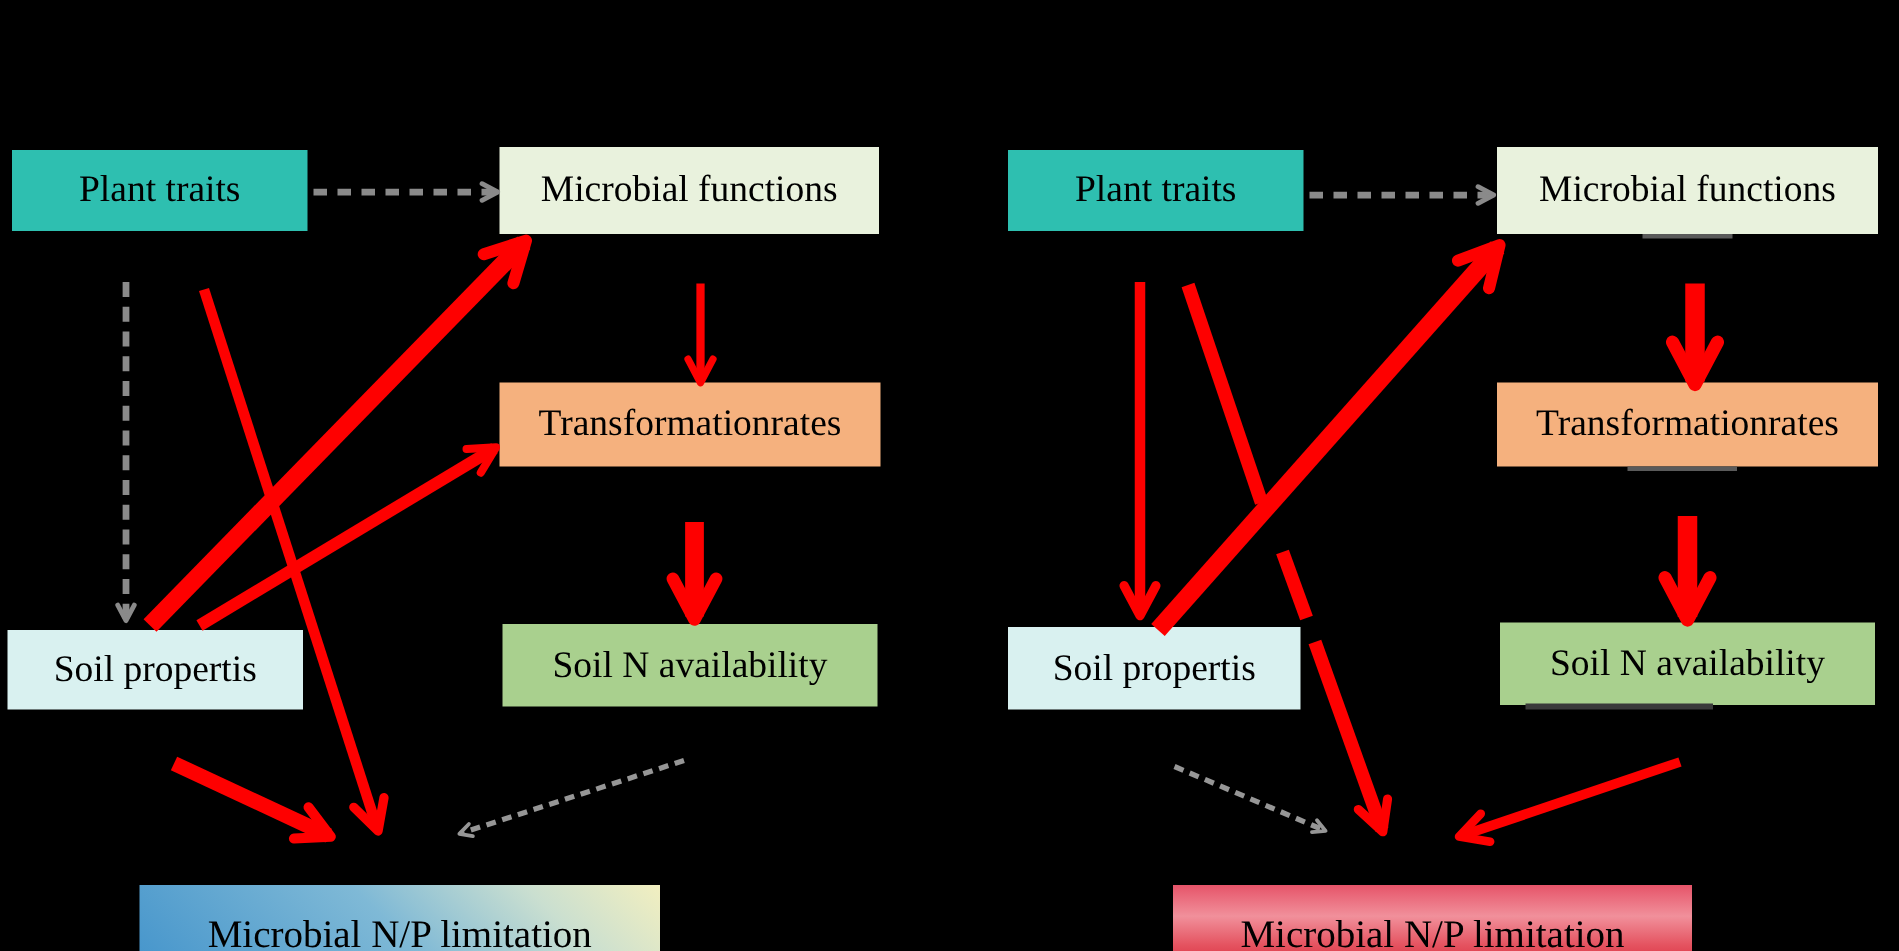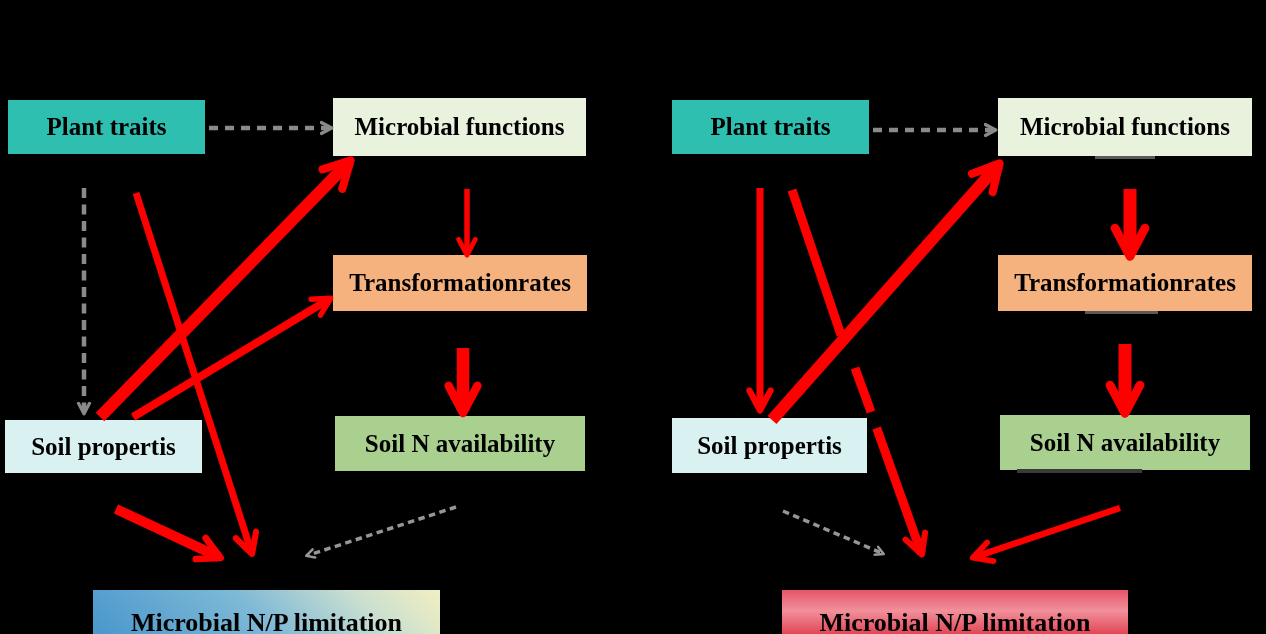--- a/index.html
+++ b/index.html
@@ -1,17 +1,17 @@
 <!DOCTYPE html>
 <html style="--bg: #000000; --arrow-red: #fe0000; --arrow-gray: #8a8a8a; --arrow-gray-light: #969696; --shadow-gray: #5a5a5a; --text: #000000;"><head>
 <meta charset="utf-8">
 <style>
   html,body{margin:0;padding:0;background:#000;}
   .canvas{position:relative;width:1266px;height:634px;background:var(--bg,#000);overflow:hidden;font-family:"Liberation Serif",serif;}
-  .box{position:absolute;display:flex;align-items:center;justify-content:center;text-align:center;font-weight:700;color:var(--text,#000);line-height:1.04;}
+  .box{position:absolute;display:flex;align-items:center;justify-content:center;text-align:center;font-weight:400;color:var(--text,#000);line-height:1.04;}
   .col{flex-direction:row;}
   .fs-norm{font-size:25px;}
   .fs-big{font-size:26px;margin-top:34px;}
   svg.arrows{position:absolute;left:0;top:0;pointer-events:none;}
   .mark{fill:none;stroke-width:2.1;stroke-linecap:round;stroke-linejoin:round;}
   .underline-mark{position:absolute;background:var(--shadow-gray,#5a5a5a);}
 </style>
 </head>
 <body>
 

